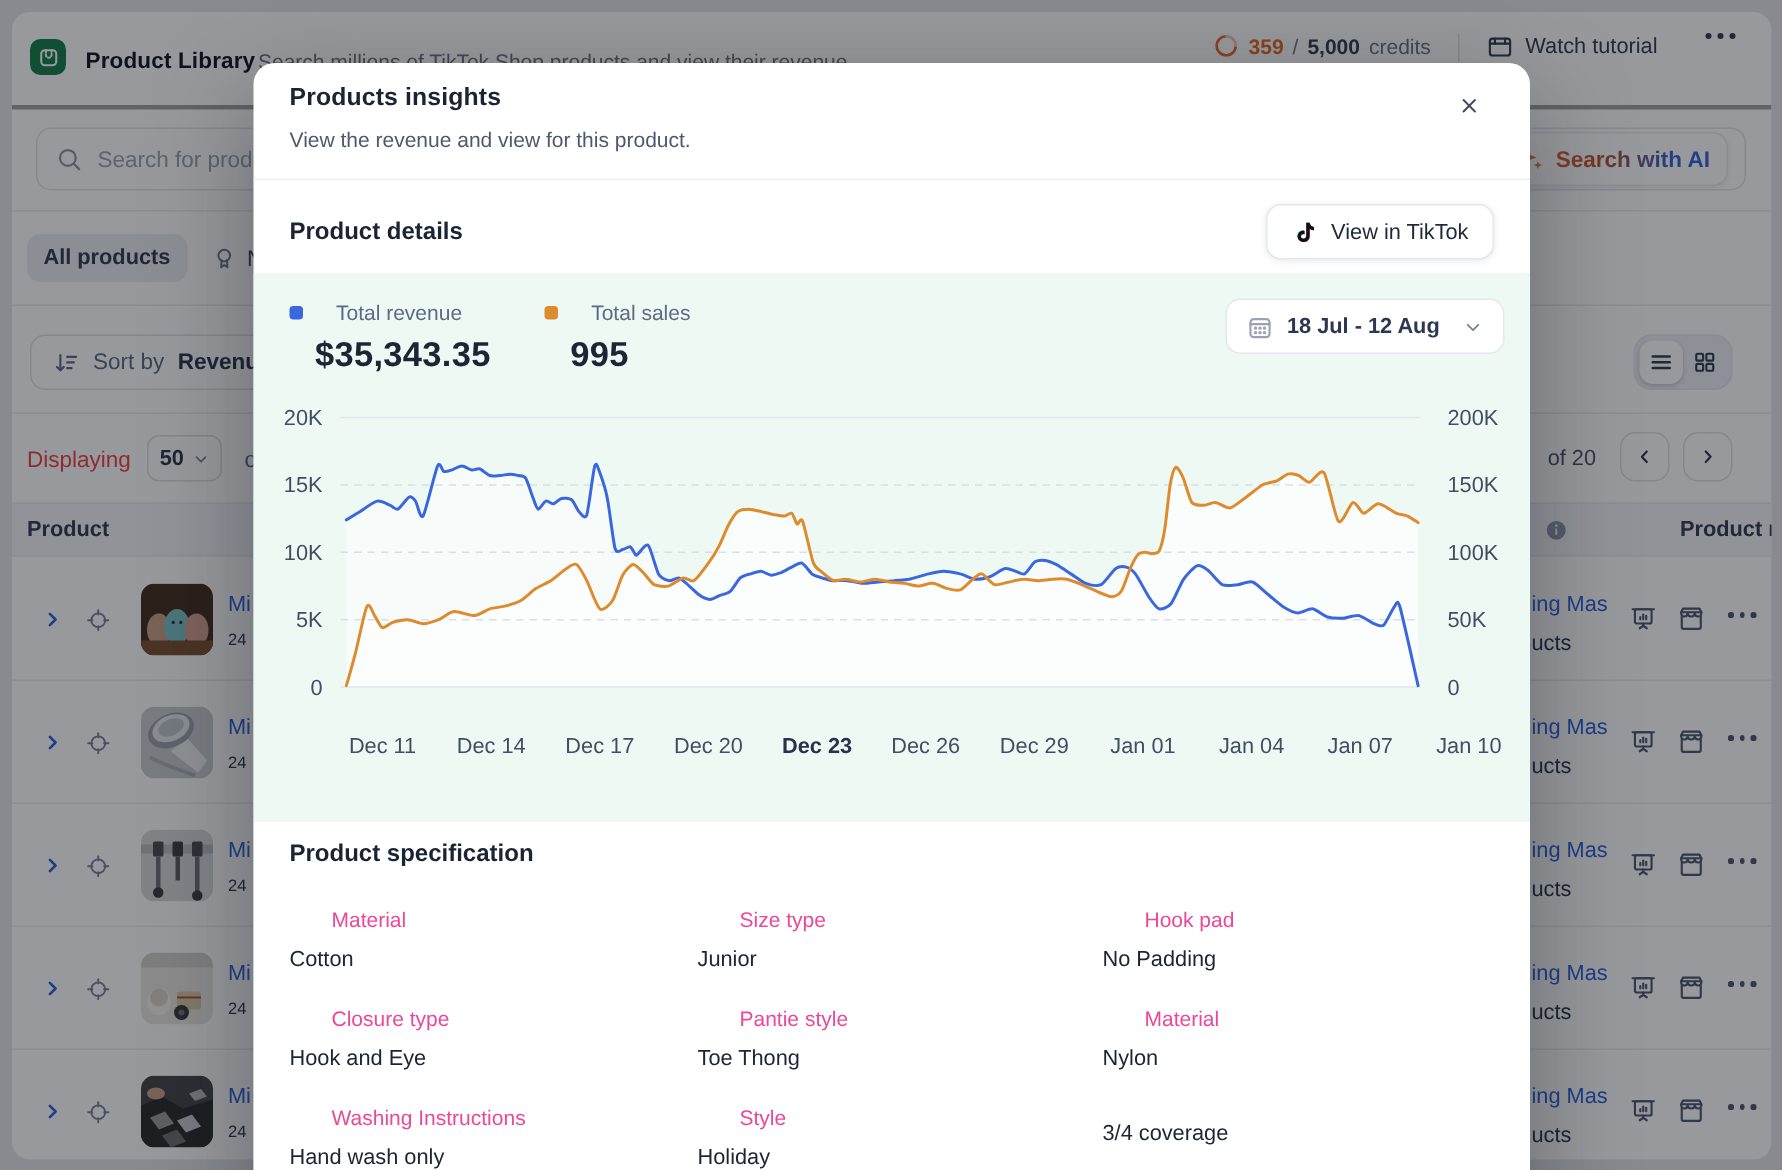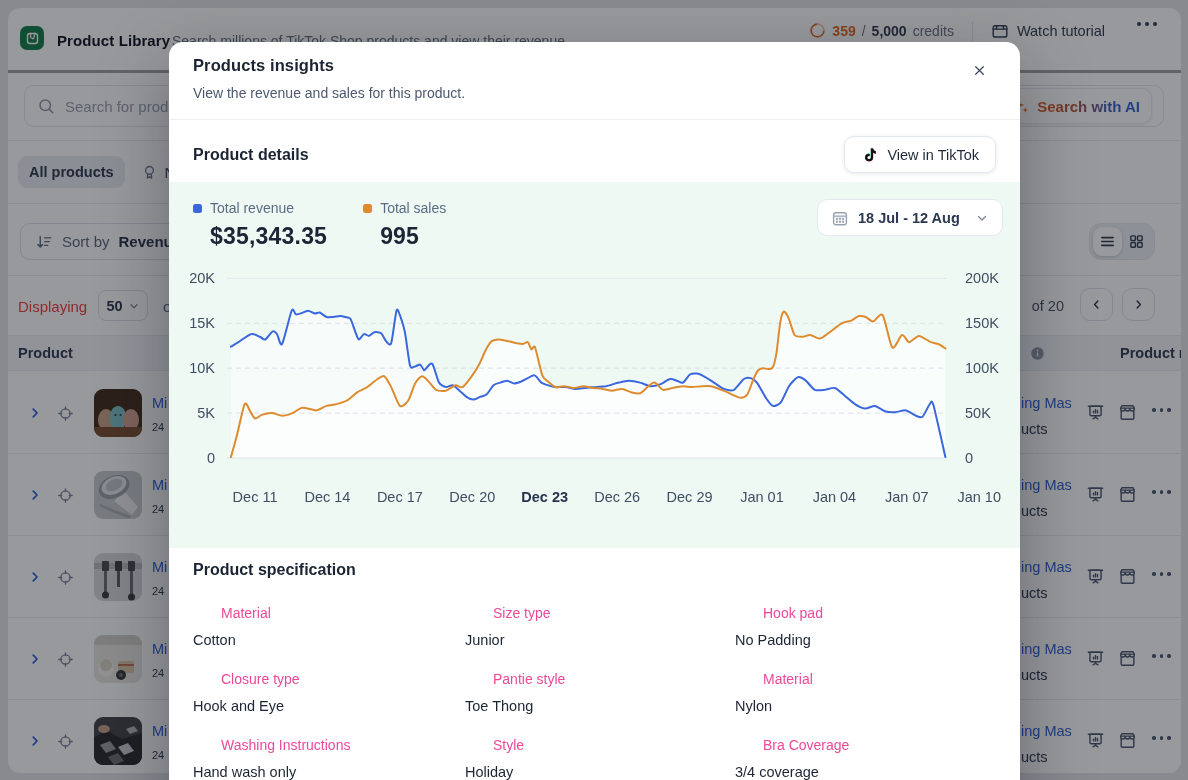--- a/index.html
+++ b/index.html
@@ -84,21 +84,21 @@
 
   .m-details-bar { position:relative; height:62px; }
   .m-details-title { position:absolute; left:24px; top:26px; font-size:16px; font-weight:700; color:#1a2433; }
   .tiktok-btn { position:absolute; right:24px; top:16px; height:37px; border:1px solid #e3e7ee; border-radius:10px; background:#fff; box-shadow:0 1px 4px rgba(20,30,55,.1); display:flex; align-items:center; gap:9px; padding:0 16px; }
   .tiktok-btn .txt { font-size:14.5px; font-weight:500; color:#1f2937; white-space:nowrap; }
 
   .chart-panel { position:relative; width:851px; height:366px; background:#eef9f3; }
   .legend { position:absolute; left:24px; top:18px; display:flex; gap:36px; }
   .legend .item .lrow { display:flex; align-items:center; gap:8px; }
   .legend .item .sq { width:9px; height:9px; border-radius:2.5px; }
-  .legend .item .lbl { font-size:14px; color:#5b6b85; }
+  .legend .item .lbl { font-size:14px; color:#5b6b85;margin-left:14px; }
   .legend .item .val { margin-top:7px; margin-left:17px; font-size:23px; font-weight:700; color:#1b2536; letter-spacing:.2px; }
   .date-btn { position:absolute; right:17px; top:17px; width:186px; height:37px; background:#fff; border:1px solid #e4e8ee; border-radius:10px; display:flex; align-items:center; padding:0 13px; gap:9px; }
   .date-btn .txt { font-size:14.5px; font-weight:600; color:#2c3850; white-space:nowrap; flex:1; }
   .chart-svg { position:absolute; left:0; top:0; }
 
   .spec { position:relative; background:#fff; padding:0 24px; }
   .spec-title { padding-top:13px; font-size:16px; font-weight:700; color:#1a2433; }
   .spec-grid { margin-top:26px; display:grid; grid-template-columns:272px 270px 261px; }
   .spec-item { height:66px; }
   .spec-item .lab { font-size:14px; color:#ec4899;margin-left:28px; }
@@ -532,21 +532,21 @@
         </div>
       </div>
 
   </div>
 
   <div class="scrim"></div>
 
   <div class="modal">
     <div class="m-head">
       <div class="m-title">Products insights</div>
-      <div class="m-sub">View the revenue and sales for this product.</div>
+      <div class="m-sub">View the revenue and view for this product.</div>
       <div class="m-close">
         <svg width="13" height="13" viewBox="0 0 24 24" fill="none" stroke="#3f4a5e" stroke-width="2.4" stroke-linecap="round">
           <path d="M5 5 19 19"></path>
             <path d="M19 5 5 19"></path>
         </svg>
       </div>
     </div>
 
     <div class="m-details-bar">
       <div class="m-details-title">Product details</div>
@@ -660,20 +660,19 @@
           </div>
           <div class="spec-item">
             <div class="lab">Washing Instructions</div>
             <div class="val">Hand wash only</div>
           </div>
           <div class="spec-item">
             <div class="lab">Style</div>
             <div class="val">Holiday</div>
           </div>
           <div class="spec-item">
-            <div class="lab">Bra Coverage</div>
             <div class="val">3/4 coverage</div>
           </div>
         </div>
     </div>
   </div>
 
 </div>
 
 </body></html>

